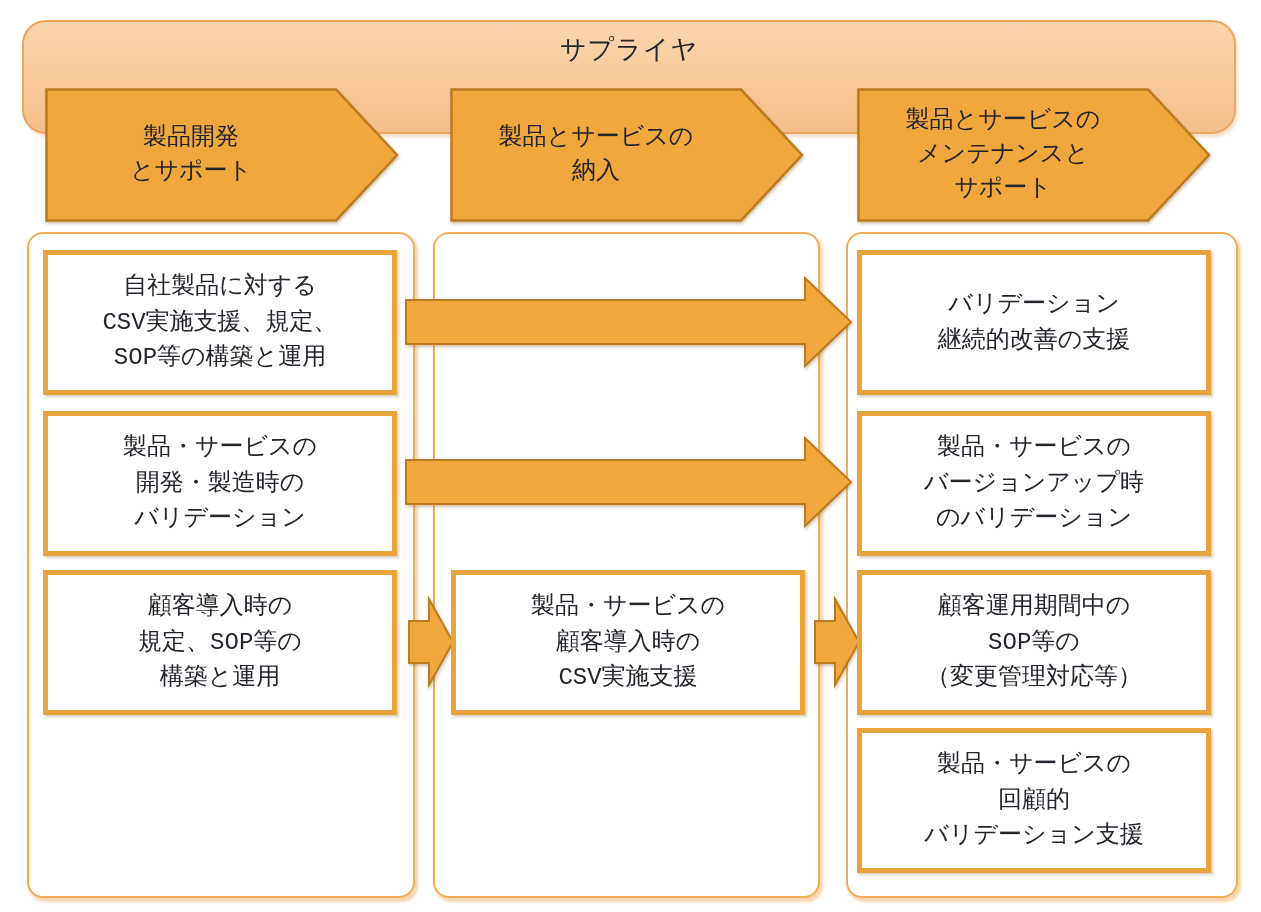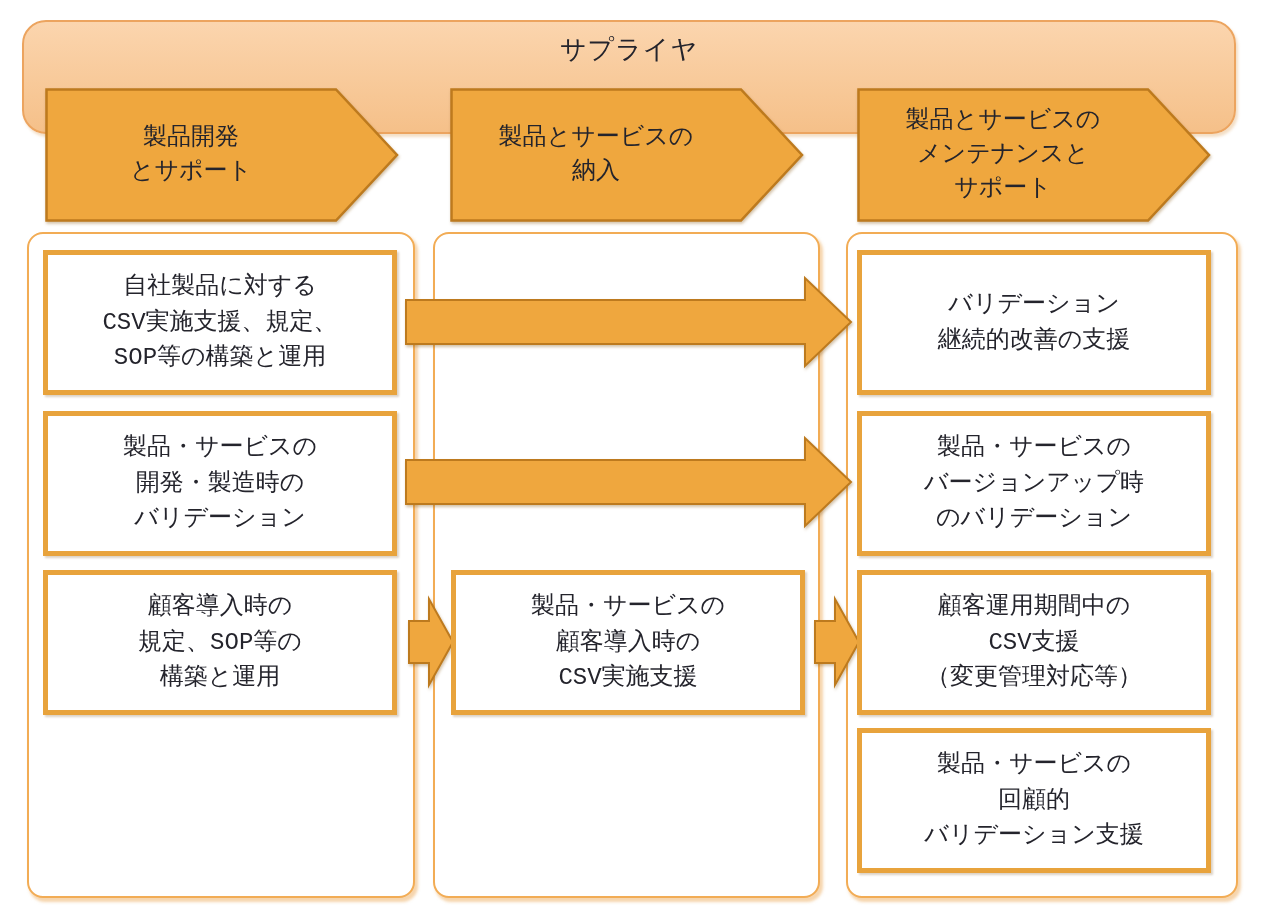--- a/index.html
+++ b/index.html
@@ -115,19 +115,19 @@
   <div class="task-box" style="left:451px;top:570px">製品・サービスの
 顧客導入時の
 CSV実施支援</div>
 
   <div class="task-box" style="left:857px;top:250px">バリデーション
 継続的改善の支援</div>
   <div class="task-box" style="left:857px;top:411px">製品・サービスの
 バージョンアップ時
 のバリデーション</div>
   <div class="task-box" style="left:857px;top:570px">顧客運用期間中の
-CSV支援
+SOP等の
 （変更管理対応等）</div>
   <div class="task-box" style="left:857px;top:728px">製品・サービスの
 回顧的
 バリデーション支援</div>
 
 </div>
 
 </body></html>

